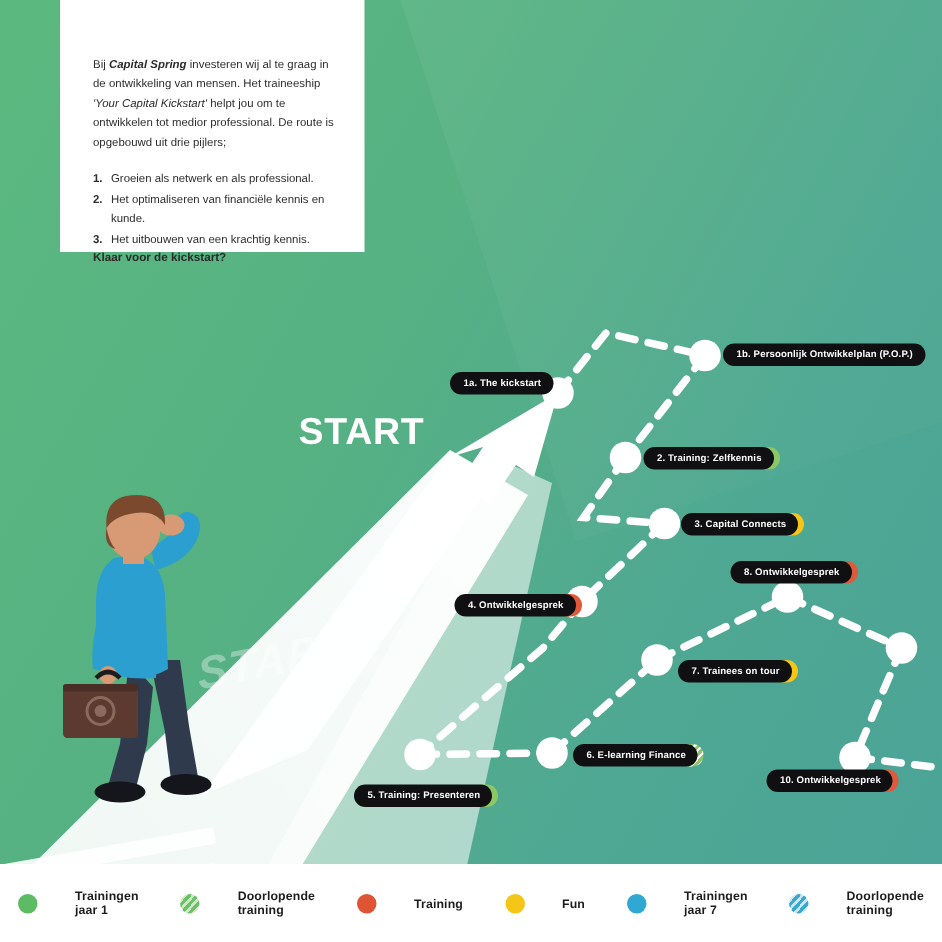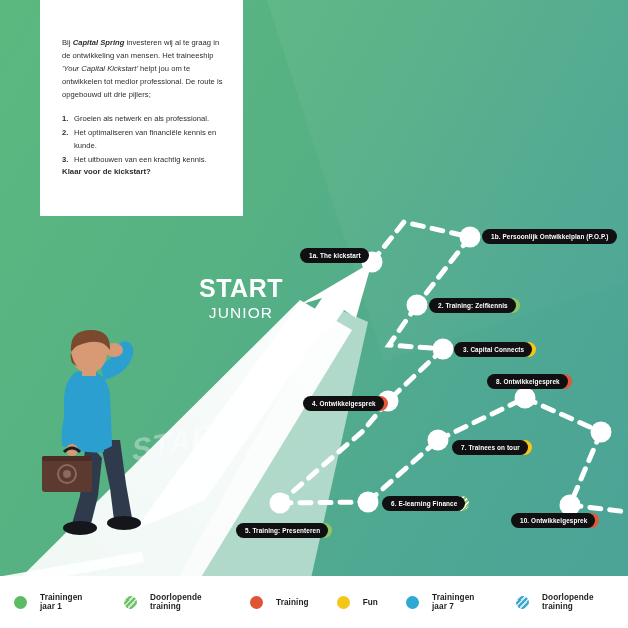--- a/index.html
+++ b/index.html
@@ -19,21 +19,21 @@
     position: absolute; top: -120px; right: -140px;
     width: 460px; height: 420px;
     background: linear-gradient(135deg, rgba(255,255,255,0.055), rgba(255,255,255,0));
     transform: rotate(-18deg);
     pointer-events: none;
   }
 
   
   #intro-card {
     position: absolute; left: 40px; top: 0px;
-    width: 203px; height: 216px;
+    width: 203px; height: 168px;
     background: #ffffff;
     padding: 36px 20px 0 22px;
     z-index: 30;
   }
   #intro-card p.lead {
     font-size: 7.6px; line-height: 1.72; color: #2c2c2c;
     letter-spacing: .02px;
   }
   #intro-card .b { font-weight: bold; font-style: italic; }
   #intro-card .i { font-style: italic; }
@@ -111,21 +111,21 @@
     background: repeating-linear-gradient(-48deg, #8cc765 0 2px, #ffffff 2px 3.6px);
   }
 
   
   #legend {
     position: absolute; left: 0; right: 0; bottom: 0; height: 52px;
     background: #ffffff; z-index: 40;
     display: flex; align-items: center; justify-content: center; gap: 0;
   }
   .legend-item {
-    display: flex; align-items: center; gap: 13px; margin: 0 14px; justify-content: flex-end;
+    display: flex; align-items: center; gap: 25px; margin: 0 14px; justify-content: flex-end;
   }
   .legend-dot {
     width: 13px; height: 13px; border-radius: 50%;
     flex: 0 0 auto;
   }
   .legend-dot.hatch-green {
     background: repeating-linear-gradient(-48deg, #6cc06a 0 2.2px, #cfe9c2 2.2px 4px);
   }
   .legend-dot.hatch-blue {
     background: repeating-linear-gradient(-48deg, #3ba7cf 0 2.2px, #cbe6f1 2.2px 4px);
@@ -196,21 +196,20 @@
     <path d="M36 124 q8 -8 16 0" stroke="#1c1c1c" stroke-width="3" fill="none"></path>
 
     <rect x="14" y="128" width="50" height="36" rx="3" fill="#5c3a30"></rect>
     <rect x="14" y="128" width="50" height="5" rx="2" fill="#4a2e26"></rect>
     <circle cx="39" cy="146" r="9" fill="none" stroke="#8a6a5c" stroke-width="2"></circle>
     <circle cx="39" cy="146" r="4" fill="#8a6a5c"></circle>
   </svg>
 
   <div id="start-block">
     <div id="start-main">START</div>
-    <div id="start-sub">JUNIOR</div>
   </div>
 
 
   <svg id="journey" viewBox="0 0 628 628" width="628" height="628">
     <g stroke="#ffffff" stroke-width="5" fill="none" stroke-linecap="round" stroke-dasharray="11 9">
 
       <path d="M 356 282 L 372 262"></path>
 
       <path d="M 372 262 L 404 222 L 470 237"></path>
 

